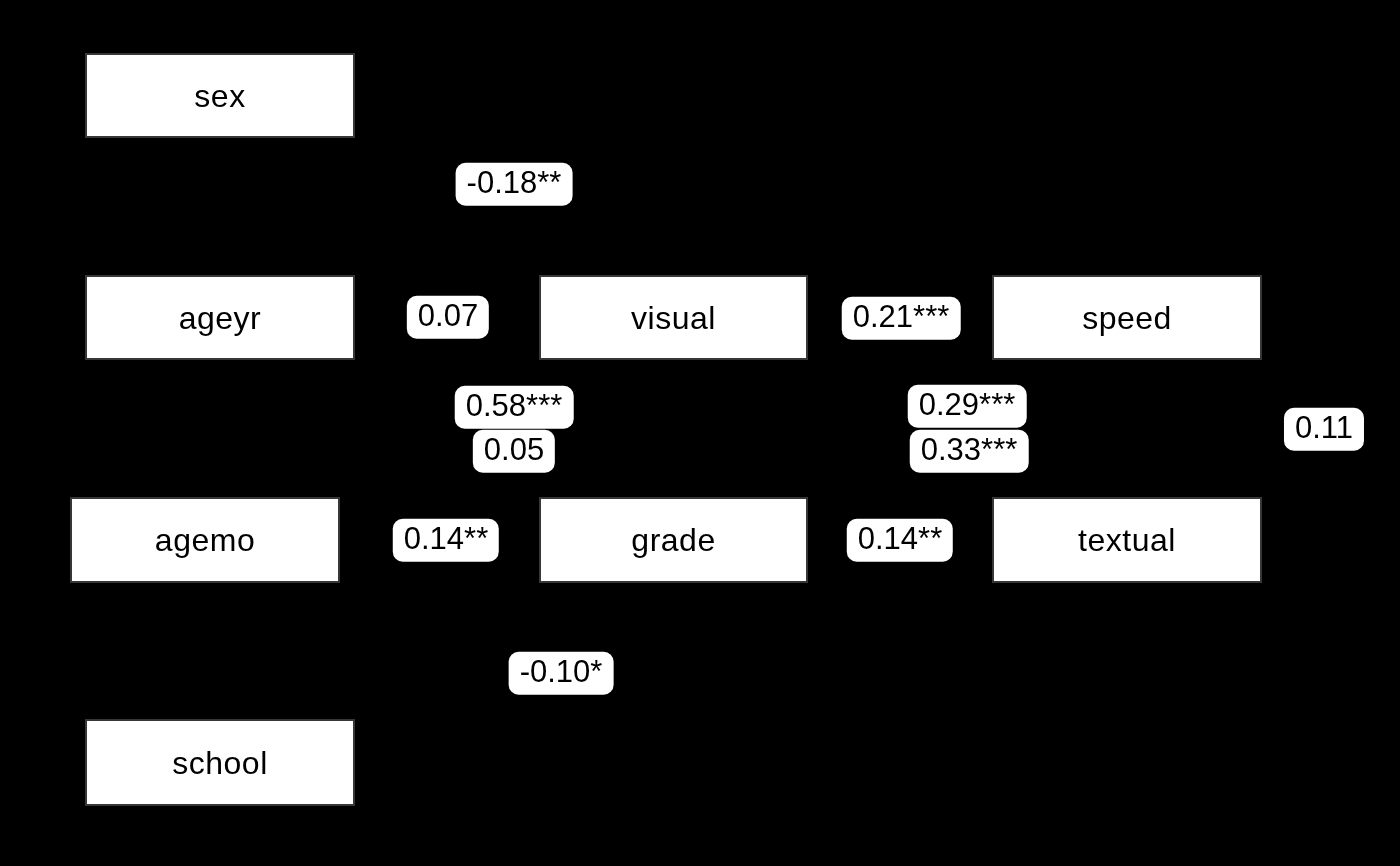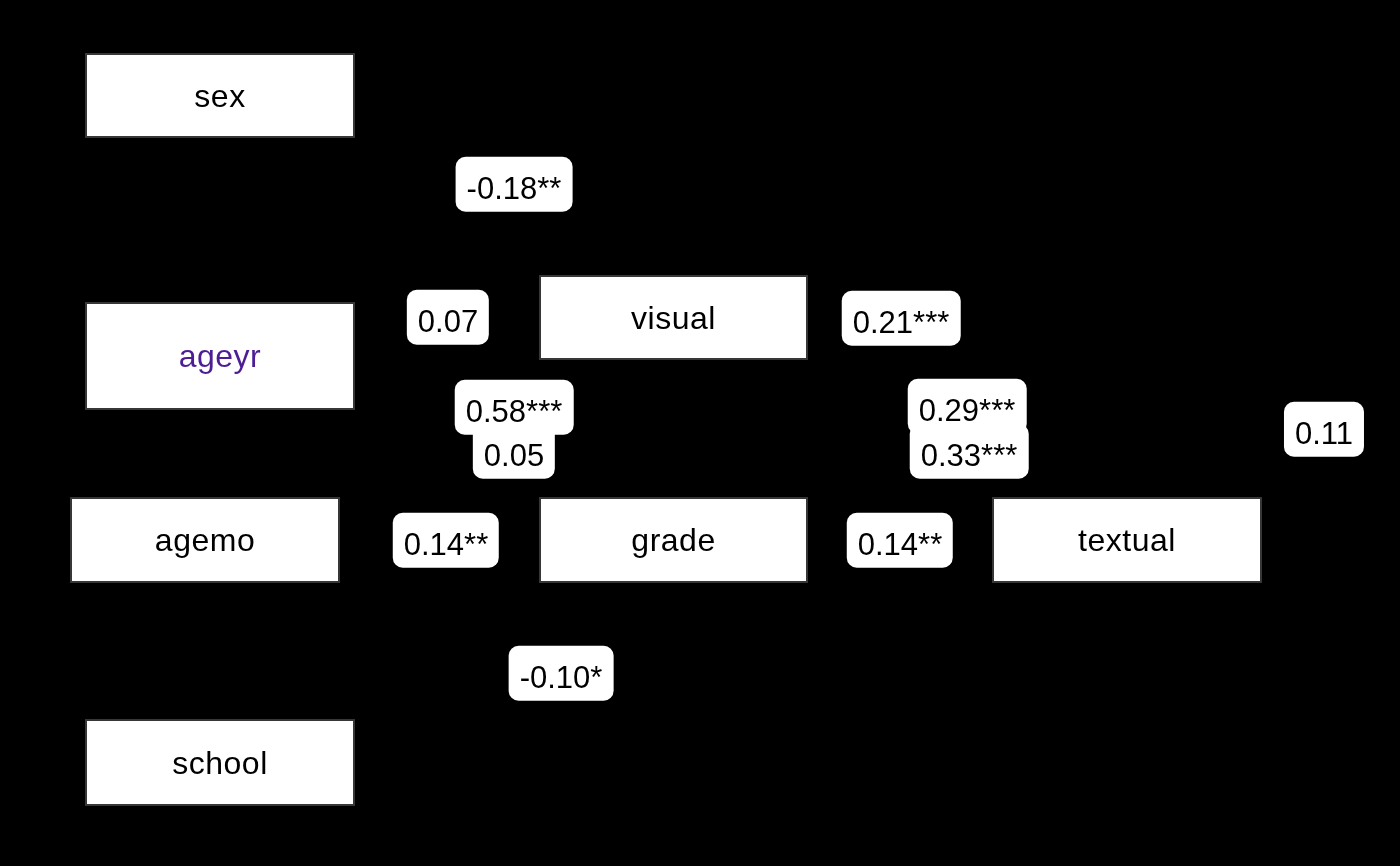--- a/index.html
+++ b/index.html
@@ -29,35 +29,36 @@
     line-height: 1;
     color: #000000;
     letter-spacing: 0.5px;
   }
   .edge-label {
     position: absolute;
     transform: translate(-50%, -50%);
     box-sizing: border-box;
     background: #ffffff;
     border-radius: 10px;
-    padding: 16px 11px 6px 11px;
+    padding: 4px 11px 6px 11px;
     font-size: 31px;
     line-height: 1.05;
     color: #000000;
     white-space: nowrap;
     text-align: center;
   }
 </style>
 </head>
 <body>
 
 <div class="canvas" style="background: rgb(0, 0, 0);">
     <div class="node" style="left: 85px; top: 53px; width: 270px; height: 85px; background: rgb(255, 255, 255); border-color: rgb(55, 55, 55); color: rgb(0, 0, 0);">sex</div>
-    <div class="node" style="left: 85px; top: 275px; width: 270px; height: 108px; background: rgb(255, 255, 255); border-color: rgb(55, 55, 55); color: #4c1d95; margin-top: 27px;">ageyr</div>
+    <div class="node" style="left: 85px; top: 275px; width: 270px; height: 85px; background: rgb(255, 255, 255); border-color: rgb(55, 55, 55); color: #000000;">ageyr</div>
     <div class="node" style="left: 539px; top: 275px; width: 269px; height: 85px; background: rgb(255, 255, 255); border-color: rgb(55, 55, 55); color: rgb(0, 0, 0);">visual</div>
+    <div class="node" style="left: 992px; top: 275px; width: 270px; height: 85px; background: rgb(255, 255, 255); border-color: rgb(55, 55, 55); color: rgb(0, 0, 0);">speed</div>
     <div class="node" style="left: 70px; top: 497px; width: 270px; height: 86px; background: rgb(255, 255, 255); border-color: rgb(55, 55, 55); color: rgb(0, 0, 0);">agemo</div>
     <div class="node" style="left: 539px; top: 497px; width: 269px; height: 86px; background: rgb(255, 255, 255); border-color: rgb(55, 55, 55); color: rgb(0, 0, 0);">grade</div>
     <div class="node" style="left: 992px; top: 497px; width: 270px; height: 86px; background: #ffffff; border-color: rgb(55, 55, 55); color: rgb(0, 0, 0);">textual</div>
     <div class="node" style="left: 85px; top: 719px; width: 270px; height: 87px; background: rgb(255, 255, 255); border-color: rgb(55, 55, 55); color: rgb(0, 0, 0);">school</div>
     <div class="edge-label" style="left: 514px; top: 184px; background: rgb(255, 255, 255); color: rgb(0, 0, 0);">-0.18**</div>
     <div class="edge-label" style="left: 448px; top: 317px; background: rgb(255, 255, 255); color: rgb(0, 0, 0);">0.07</div>
     <div class="edge-label" style="left: 901px; top: 318px; background: rgb(255, 255, 255); color: rgb(0, 0, 0);">0.21***</div>
     <div class="edge-label" style="left: 514px; top: 407px; background: rgb(255, 255, 255); color: rgb(0, 0, 0);">0.58***</div>
     <div class="edge-label" style="left: 514px; top: 451px; background: rgb(255, 255, 255); color: rgb(0, 0, 0);">0.05</div>
     <div class="edge-label" style="left: 967px; top: 406px; background: rgb(255, 255, 255); color: rgb(0, 0, 0);">0.29***</div>

